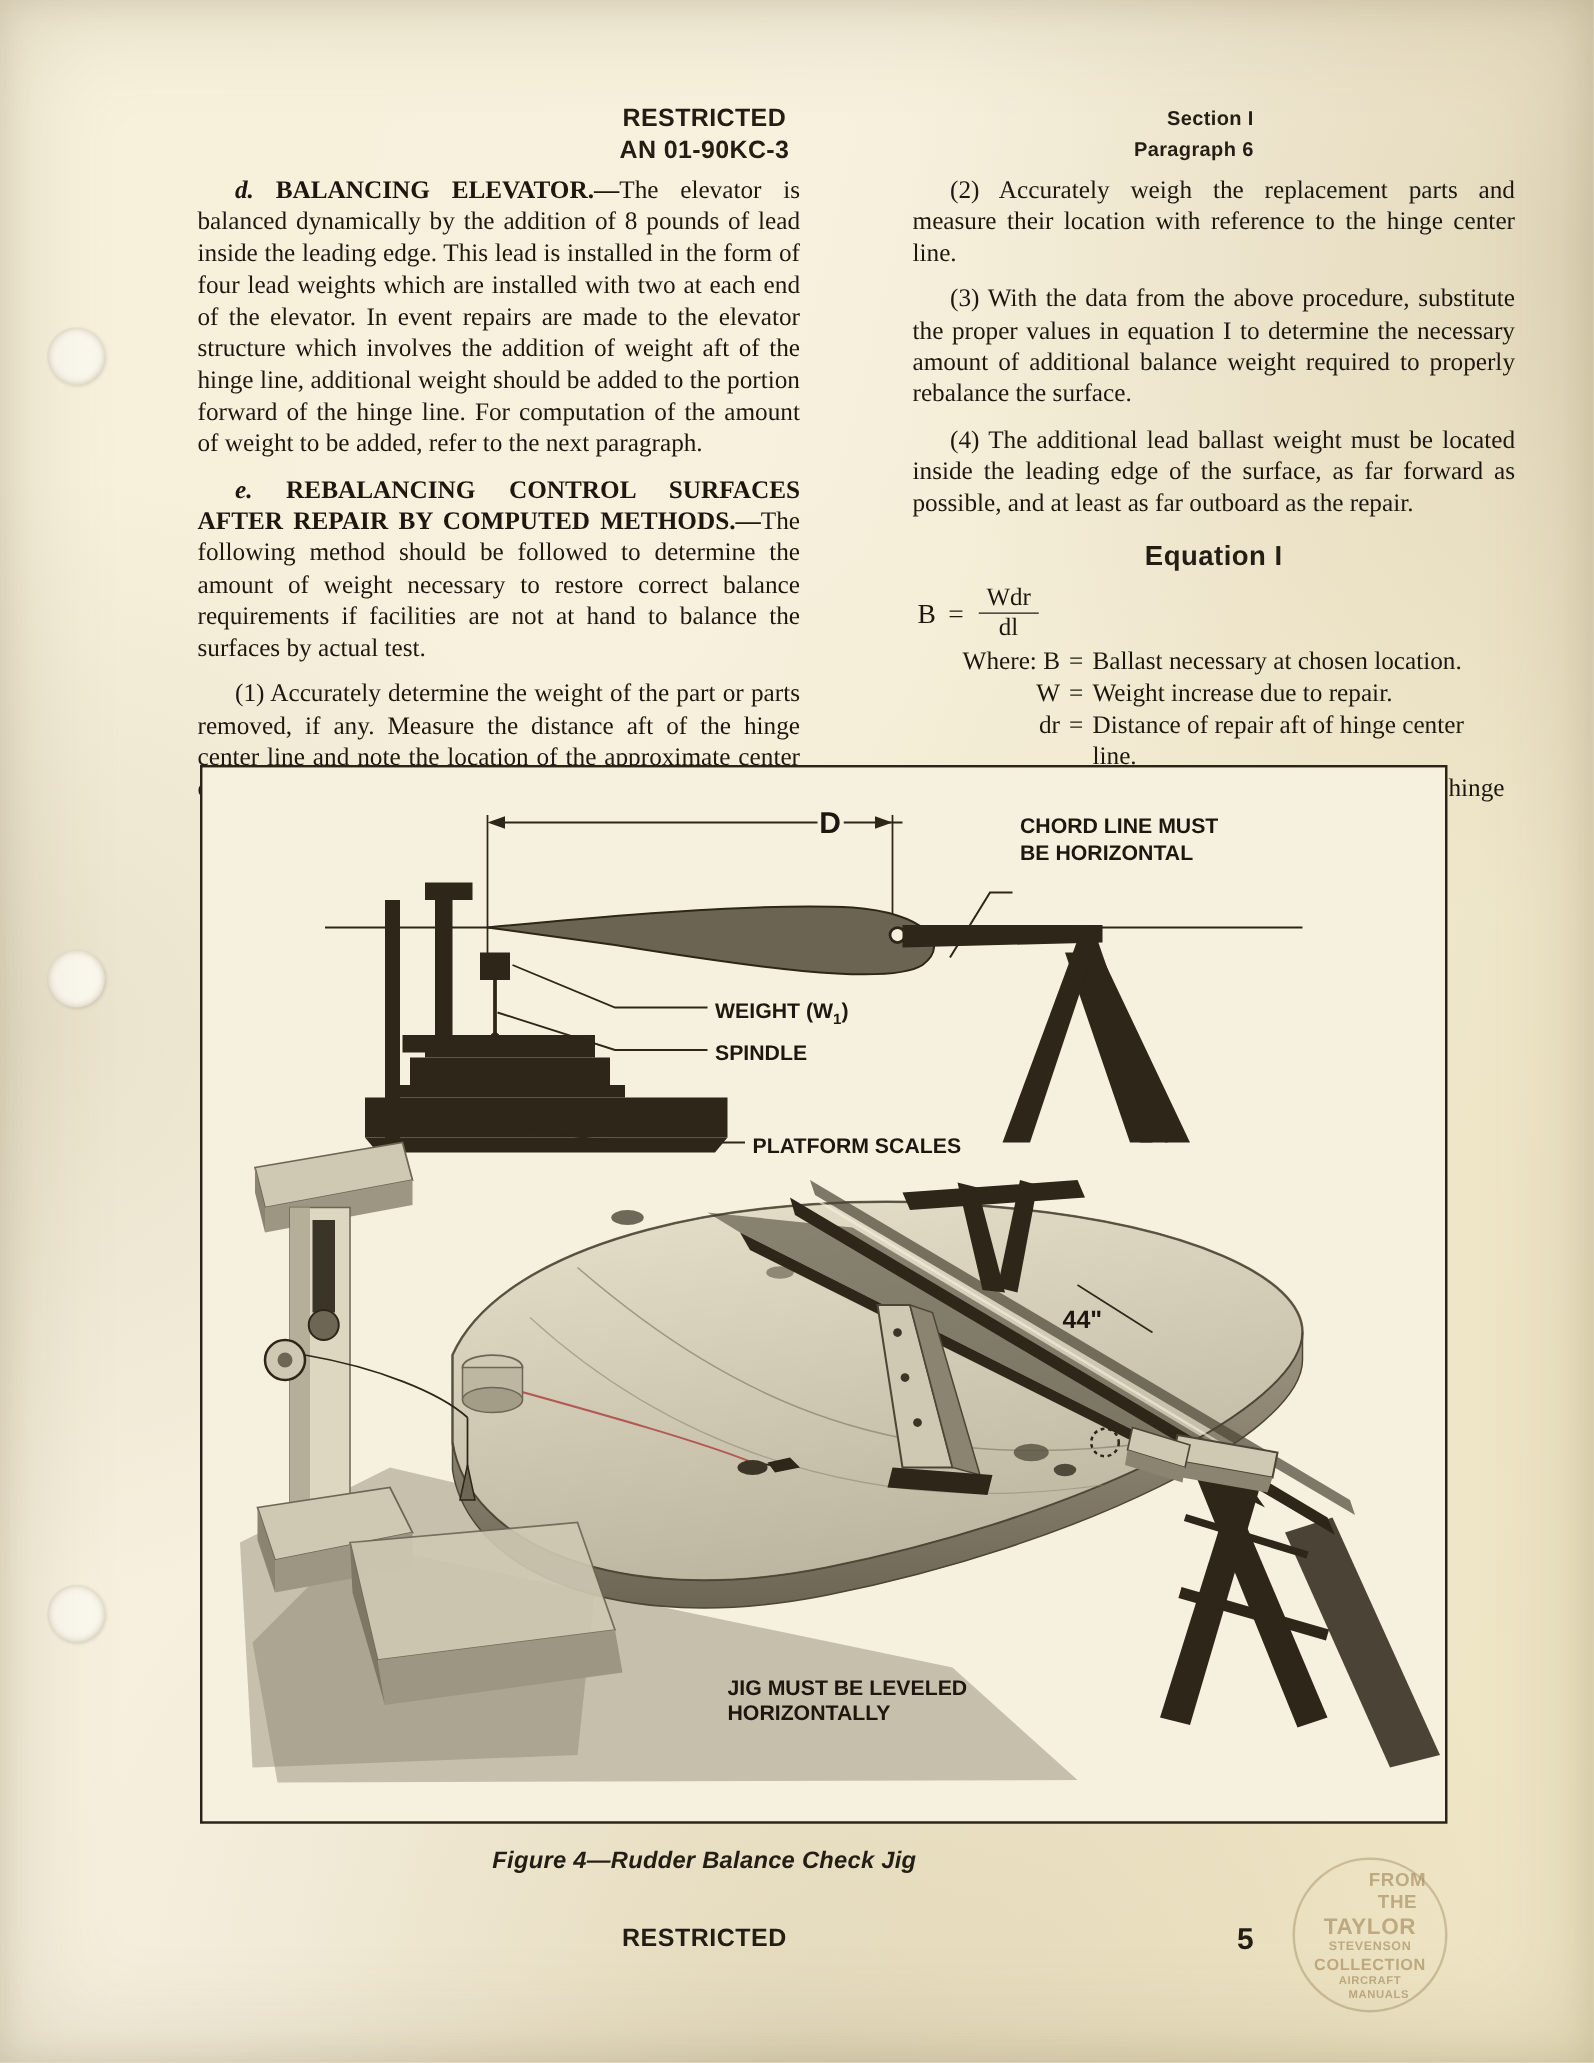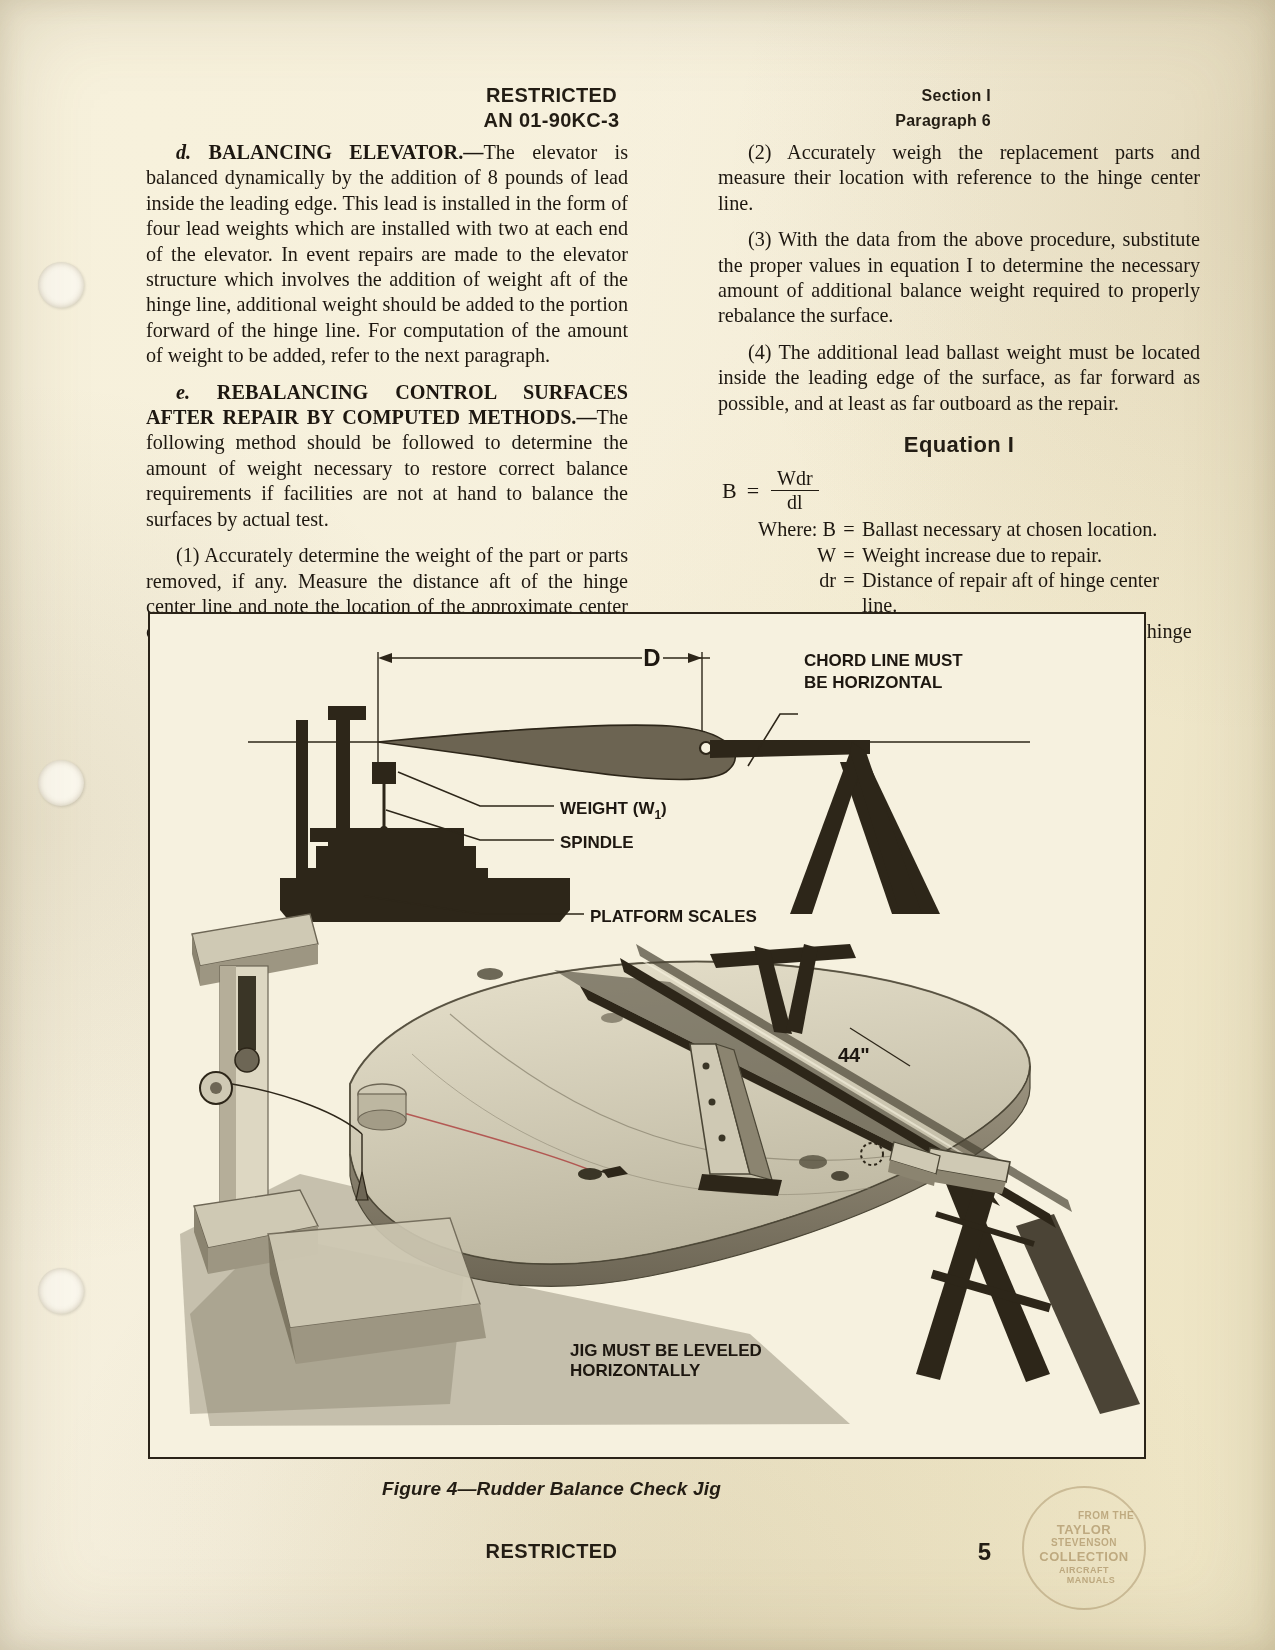--- a/index.html
+++ b/index.html
@@ -33,21 +33,21 @@
   }
   
   .hole{
     position:absolute;left:38px;width:46px;height:46px;border-radius:50%;
     background:#fbf8ee;
     box-shadow:0 0 6px rgba(120,100,60,.35) inset, 1px 1px 3px rgba(0,0,0,.12);
   }
   .hole.h1{top:262px;} .hole.h2{top:760px;} .hole.h3{top:1268px;}
 
   
-  #content{position:absolute;left:0;top:0;width:1103px;height:1650px;}
+  #content{position:absolute;left:12px;top:0;width:1103px;height:1650px;}
 
   
   .hdr{position:absolute;font-family:"Liberation Sans",sans-serif;font-weight:bold;color:#231d14;}
   .hdr-center{left:0;right:0;top:83px;text-align:center;font-size:20px;line-height:25px;letter-spacing:.3px;}
   .hdr-right{right:112px;top:83px;text-align:right;font-size:16px;line-height:25px;letter-spacing:.3px;}
 
   
   .col{position:absolute;top:140px;width:482px;color:#1d1710;font-size:20.2px;line-height:25.4px;text-align:justify;}
   .col.left{left:146px;}
   .col.right{left:674px;margin-left:44px;}
@@ -98,22 +98,22 @@
   
   #stamp{
     position:absolute;left:1022px;top:1486px;width:120px;height:120px;border-radius:50%;
     border:2px solid rgba(150,125,80,.45);
     color:rgba(150,120,70,.62);
     font-family:"Liberation Sans",sans-serif;font-weight:bold;
     display:flex;flex-direction:column;align-items:center;justify-content:center;
     text-align:center;line-height:1.18;font-size:11px;letter-spacing:.5px;
     opacity:.85;
   }
-  #stamp .s1{font-size:10px;margin-left:44px;}
-  #stamp .s2{font-size:13px;}
+  #stamp .s1{font-size:15px;margin-left:44px;}
+  #stamp .s2{font-size:18px;}
   #stamp .s3{font-size:10px;}
   #stamp .s4{font-size:13px;}
   #stamp .s5{font-size:9px;}
   #stamp .s6{font-size:9px;padding-left:14px;}
 </style>
 </head>
 <body>
 
 <div id="paper"></div>
 

